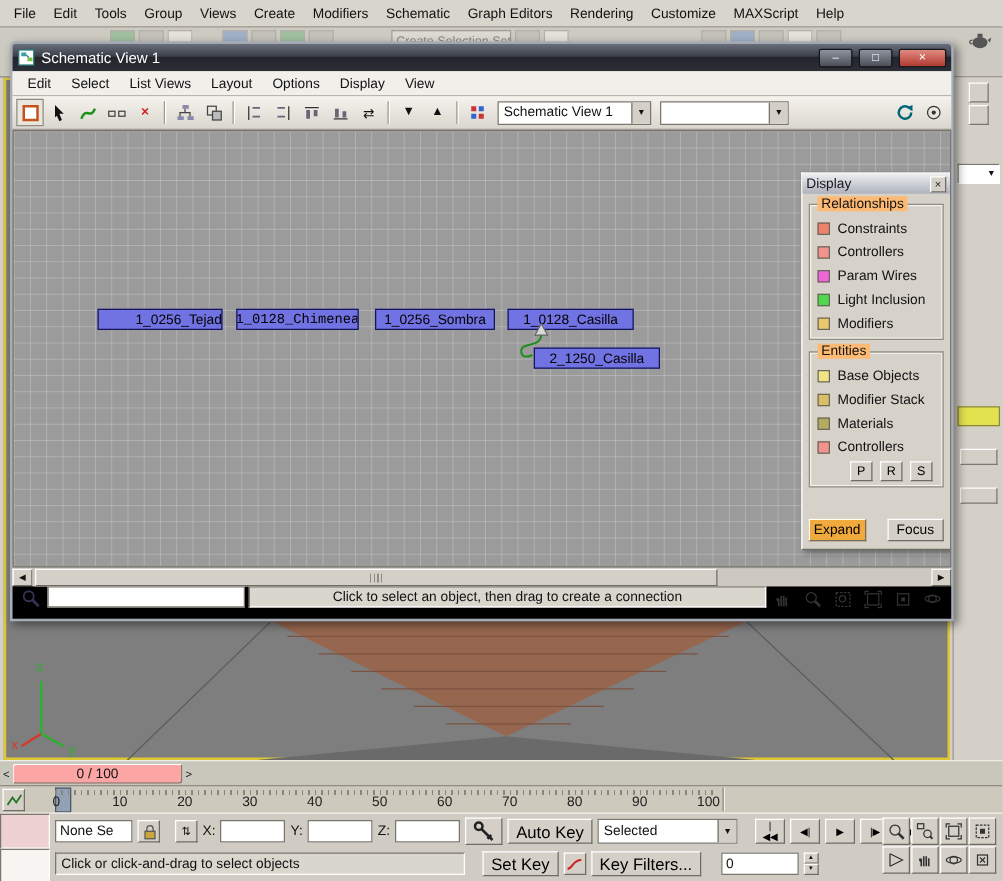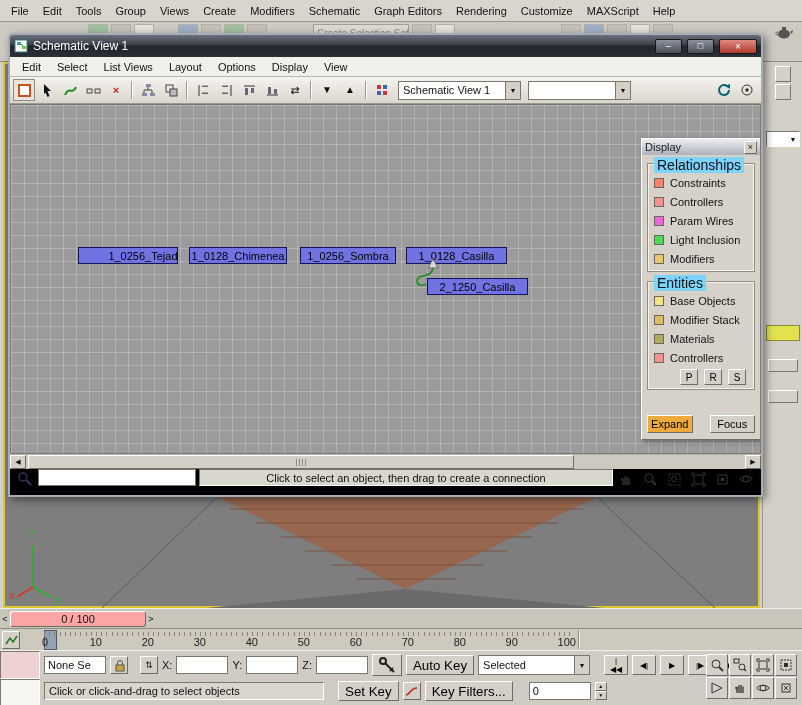--- a/index.html
+++ b/index.html
@@ -71,21 +71,21 @@
   .dp{position:absolute;left:630px;top:33px;width:120px;height:302px;background:#d6d2c9;
     border:1px solid;border-color:#fff #6f6c63 #6f6c63 #fff;box-shadow:2px 2px 5px rgba(0,0,0,.35);
     display:flex;flex-direction:column}
   .dp-title{height:16px;background:linear-gradient(180deg,#eceef2,#aeb2bc);display:flex;align-items:center;
     padding:0 3px;font-size:11px;color:#16181d}
   .dp-title .grow{flex:1}
   .dp-x{width:13px;height:13px;background:#d4d0c8;border:1px solid;border-color:#fff #6f6c63 #6f6c63 #fff;
     font-size:9px;line-height:11px;text-align:center}
   .dp-body{flex:1;padding:8px 5px 4px 5px;display:flex;flex-direction:column}
   .grp{position:relative;border:1px solid #8f8c82;box-shadow:inset 0 0 0 1px #f5f3ec;padding:9px 4px 3px 6px;margin-bottom:9px}
-  .grp-legend{position:absolute;top:-7px;left:6px;background:#7dd3fc;padding:0 3px;font-size:14px}
+  .grp-legend{position:absolute;top:-7px;left:6px;background:#fdba74;padding:0 3px;font-size:11px}
   .dp-row{display:flex;align-items:center;gap:6px;height:19px}
   .dp-swatch{width:10px;height:10px;border:1px solid #6a675e;flex:0 0 auto}
   .prs-row{display:flex;gap:6px;justify-content:flex-end;padding:2px 4px 1px 0}
   .prs{width:18px;height:16px;font-size:10px;background:#d4d0c8;border:1px solid;border-color:#fff #6f6c63 #6f6c63 #fff}
   .dp-btns{display:flex;gap:17px;justify-content:center;margin-top:auto;padding-bottom:2px}
   .dp-btn{height:18px;width:47px;font-size:11px;background:#d4d0c8;border:1px solid;border-color:#fff #6f6c63 #6f6c63 #fff}
   .dp-btn.expand{background:var(--expand-button,#efa93c)}
 
   
   .sv-hscroll{height:15px;background:#d9d6cd;display:flex;align-items:stretch;border-top:1px solid #b9b6ad}
@@ -132,21 +132,21 @@
   .ibtn{width:18px;height:18px;background:#d4d0c8;border:1px solid;border-color:#fff #6f6c63 #6f6c63 #fff;
     display:flex;align-items:center;justify-content:center;font-size:9px}
   .play{width:24px;height:20px;font-size:8px}
   .spin{display:flex;flex-direction:column;width:12px;height:18px}
   .spin span{flex:1;background:#d4d0c8;border:1px solid;border-color:#fff #6f6c63 #6f6c63 #fff;
     font-size:5px;line-height:7px;text-align:center}
   .navgrid{position:absolute;left:706px;top:3px;width:94px;height:48px;display:grid;
     grid-template-columns:repeat(4,22px);grid-template-rows:22px 22px;gap:1px}
   .nbtn{background:#d4d0c8;border:1px solid;border-color:#fff #6f6c63 #6f6c63 #fff;
     display:flex;align-items:center;justify-content:center}
-  .prompt{width:280px;height:18px;background:#d9d6cd;border:1px solid;border-color:#7a776e #fff #fff #7a776e;
+  .prompt{width:328px;height:18px;background:#d9d6cd;border:1px solid;border-color:#7a776e #fff #fff #7a776e;
     display:flex;align-items:center;padding:0 4px;white-space:nowrap;overflow:hidden}
 </style>
 </head>
 <body>
 
 <div class="app-menubar">
 
 <span class="mi">File</span>
     <span class="mi">Edit</span>
     <span class="mi">Tools</span>
@@ -357,21 +357,21 @@
           <circle cx="7" cy="7" r="1.7" fill="#333"></circle>
         </svg>
       </span>
   </div>
 
   <div class="sv-canvas">
     <div style="position:absolute;inset:0">
 
         <div class="sv-node" style="left: 67px; top: 142px; width: 100px; padding-left: 36px;">1_0256_Tejado</div>
 
-        <div class="sv-node" style="left: 178px; top: 142px; width: 98px;">1_0128_Chimenea</div>
+        <div class="sv-node" style="left: 178px; top: 142px; width: 98px; font-family: Liberation Mono, monospace;">1_0128_Chimenea</div>
 
         <div class="sv-node" style="left: 289px; top: 142px; width: 96px;">1_0256_Sombra</div>
 
         <div class="sv-node" style="left: 395px; top: 142px; width: 101px;">1_0128_Casilla</div>
 
         <div class="sv-node" style="left: 416px; top: 173px; width: 101px;">2_1250_Casilla</div>
       </div>
     <svg class="conn-svg" width="34" height="32">
       <path d="M24,10 C24,22 8,16 8,24 C8,29 13,29 17,27" stroke="#1e8f1e" fill="none" stroke-width="1.6"></path>
       <polygon points="24,2 19,11 29,11" fill="#d8d8d8" stroke="#666"></polygon>

